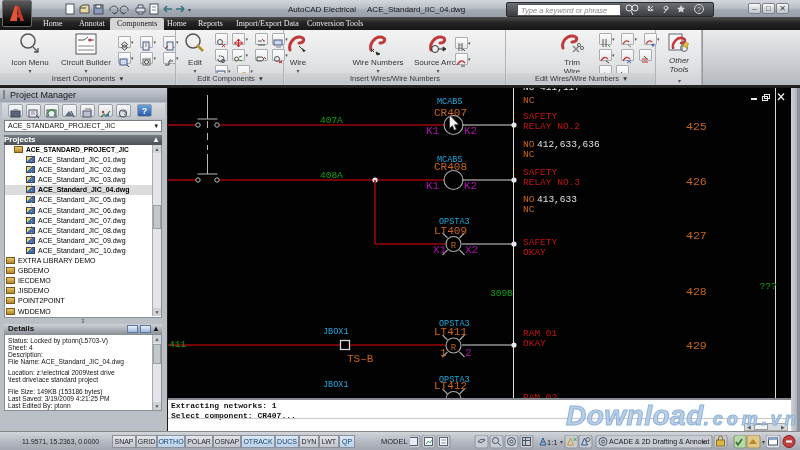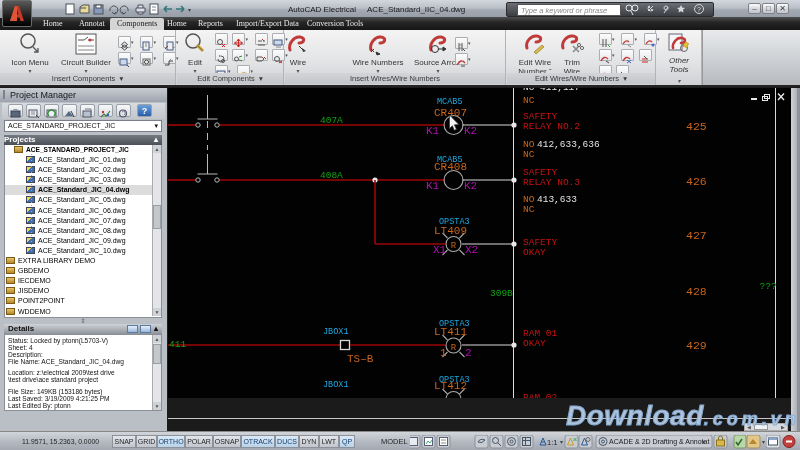--- a/index.html
+++ b/index.html
@@ -289,27 +289,20 @@
       <div class="smallrow" style="left:170px; top:23px;">
         <span class="sbtn"><svg width="11" height="10">
               <path d="M1 7 q4 -7 8 -2" fill="none" stroke="#c03a3a" stroke-width="1.4"></path>
               <path d="M5 8 h4" stroke="#444"></path>
             </svg></span><span class="sdrop">▾</span>
       </div>
       <div class="rlabel">Insert Wires/Wire Numbers</div>
     </div>
 
     <div class="rgroup" style="left:507px; width:149px;">
-      <div class="bigbtn" style="left:4px; width:48px;">
-        <svg width="26" height="24" viewBox="0 0 26 24">
-            <path d="M5 16 C3 10 9 3 15 4 C21 5 19 10 14 10" fill="none" stroke="#c03a3a" stroke-width="3" stroke-linecap="round"></path>
-            <path d="M12 20 l8 -7 2 2 -8 7 z" fill="#d8b94a" stroke="#887020" stroke-width="0.6"></path>
-          </svg>
-        <div>Edit Wire<br>Number ˇ</div>
-      </div>
       <div class="bigbtn" style="left:48px; width:34px;">
         <svg width="26" height="24" viewBox="0 0 26 24">
             <path d="M4 16 C2 10 8 3 14 4 C20 5 18 10 13 10" fill="none" stroke="#c03a3a" stroke-width="3" stroke-linecap="round"></path>
             <path d="M14 14 l6 6 m0 -6 l-6 6" stroke="#888" stroke-width="1.6"></path>
             <circle cx="20" cy="13" r="1.6" fill="none" stroke="#666"></circle>
             <circle cx="23" cy="16" r="1.6" fill="none" stroke="#666"></circle>
           </svg>
         <div>Trim<br>Wire</div>
       </div>
       <div class="smallrow" style="left:92px; top:3px;">
@@ -592,20 +585,21 @@
   <div class="abs" id="winedge"></div>
   <div class="abs" id="dwbtns">
     <svg width="38" height="10" viewBox="0 0 38 10">
       <rect x="1" y="6" width="6" height="2" fill="#e8e8e8"></rect>
       <rect x="14.5" y="2.5" width="5" height="4" fill="none" stroke="#e8e8e8"></rect>
       <rect x="12.5" y="4.5" width="5" height="4" fill="none" stroke="#e8e8e8"></rect>
       <path d="M28 1.5 L34 8 M34 1.5 L28 8" stroke="#e8e8e8" stroke-width="1.4"></path>
     </svg>
   </div>
 
+  <div class="abs" id="cmd">Extracting networks: 1<br>Select component: CR407...</div>
   <div class="abs" id="cmdsep"></div>
   <div class="abs" id="cmdhsb">
       <span style="position:absolute;left:0;top:0;width:8px;height:6px;font-size:5px;line-height:6px;color:#555;text-align:center;">◀</span>
       <span style="position:absolute;left:9px;top:0;width:14px;height:6px;background:#f2f3f5;border:1px solid #999;"></span>
       <span style="position:absolute;right:0;top:0;width:8px;height:6px;font-size:5px;line-height:6px;color:#555;text-align:center;">▶</span>
     </div>
 
   <div class="abs" id="statusbar">
     <span class="abs" id="coords" style="left:22px;">11.9571, 15.2363, 0.0000</span>
     <span class="stbtn" style="left:112px;width:24px;">SNAP</span>

